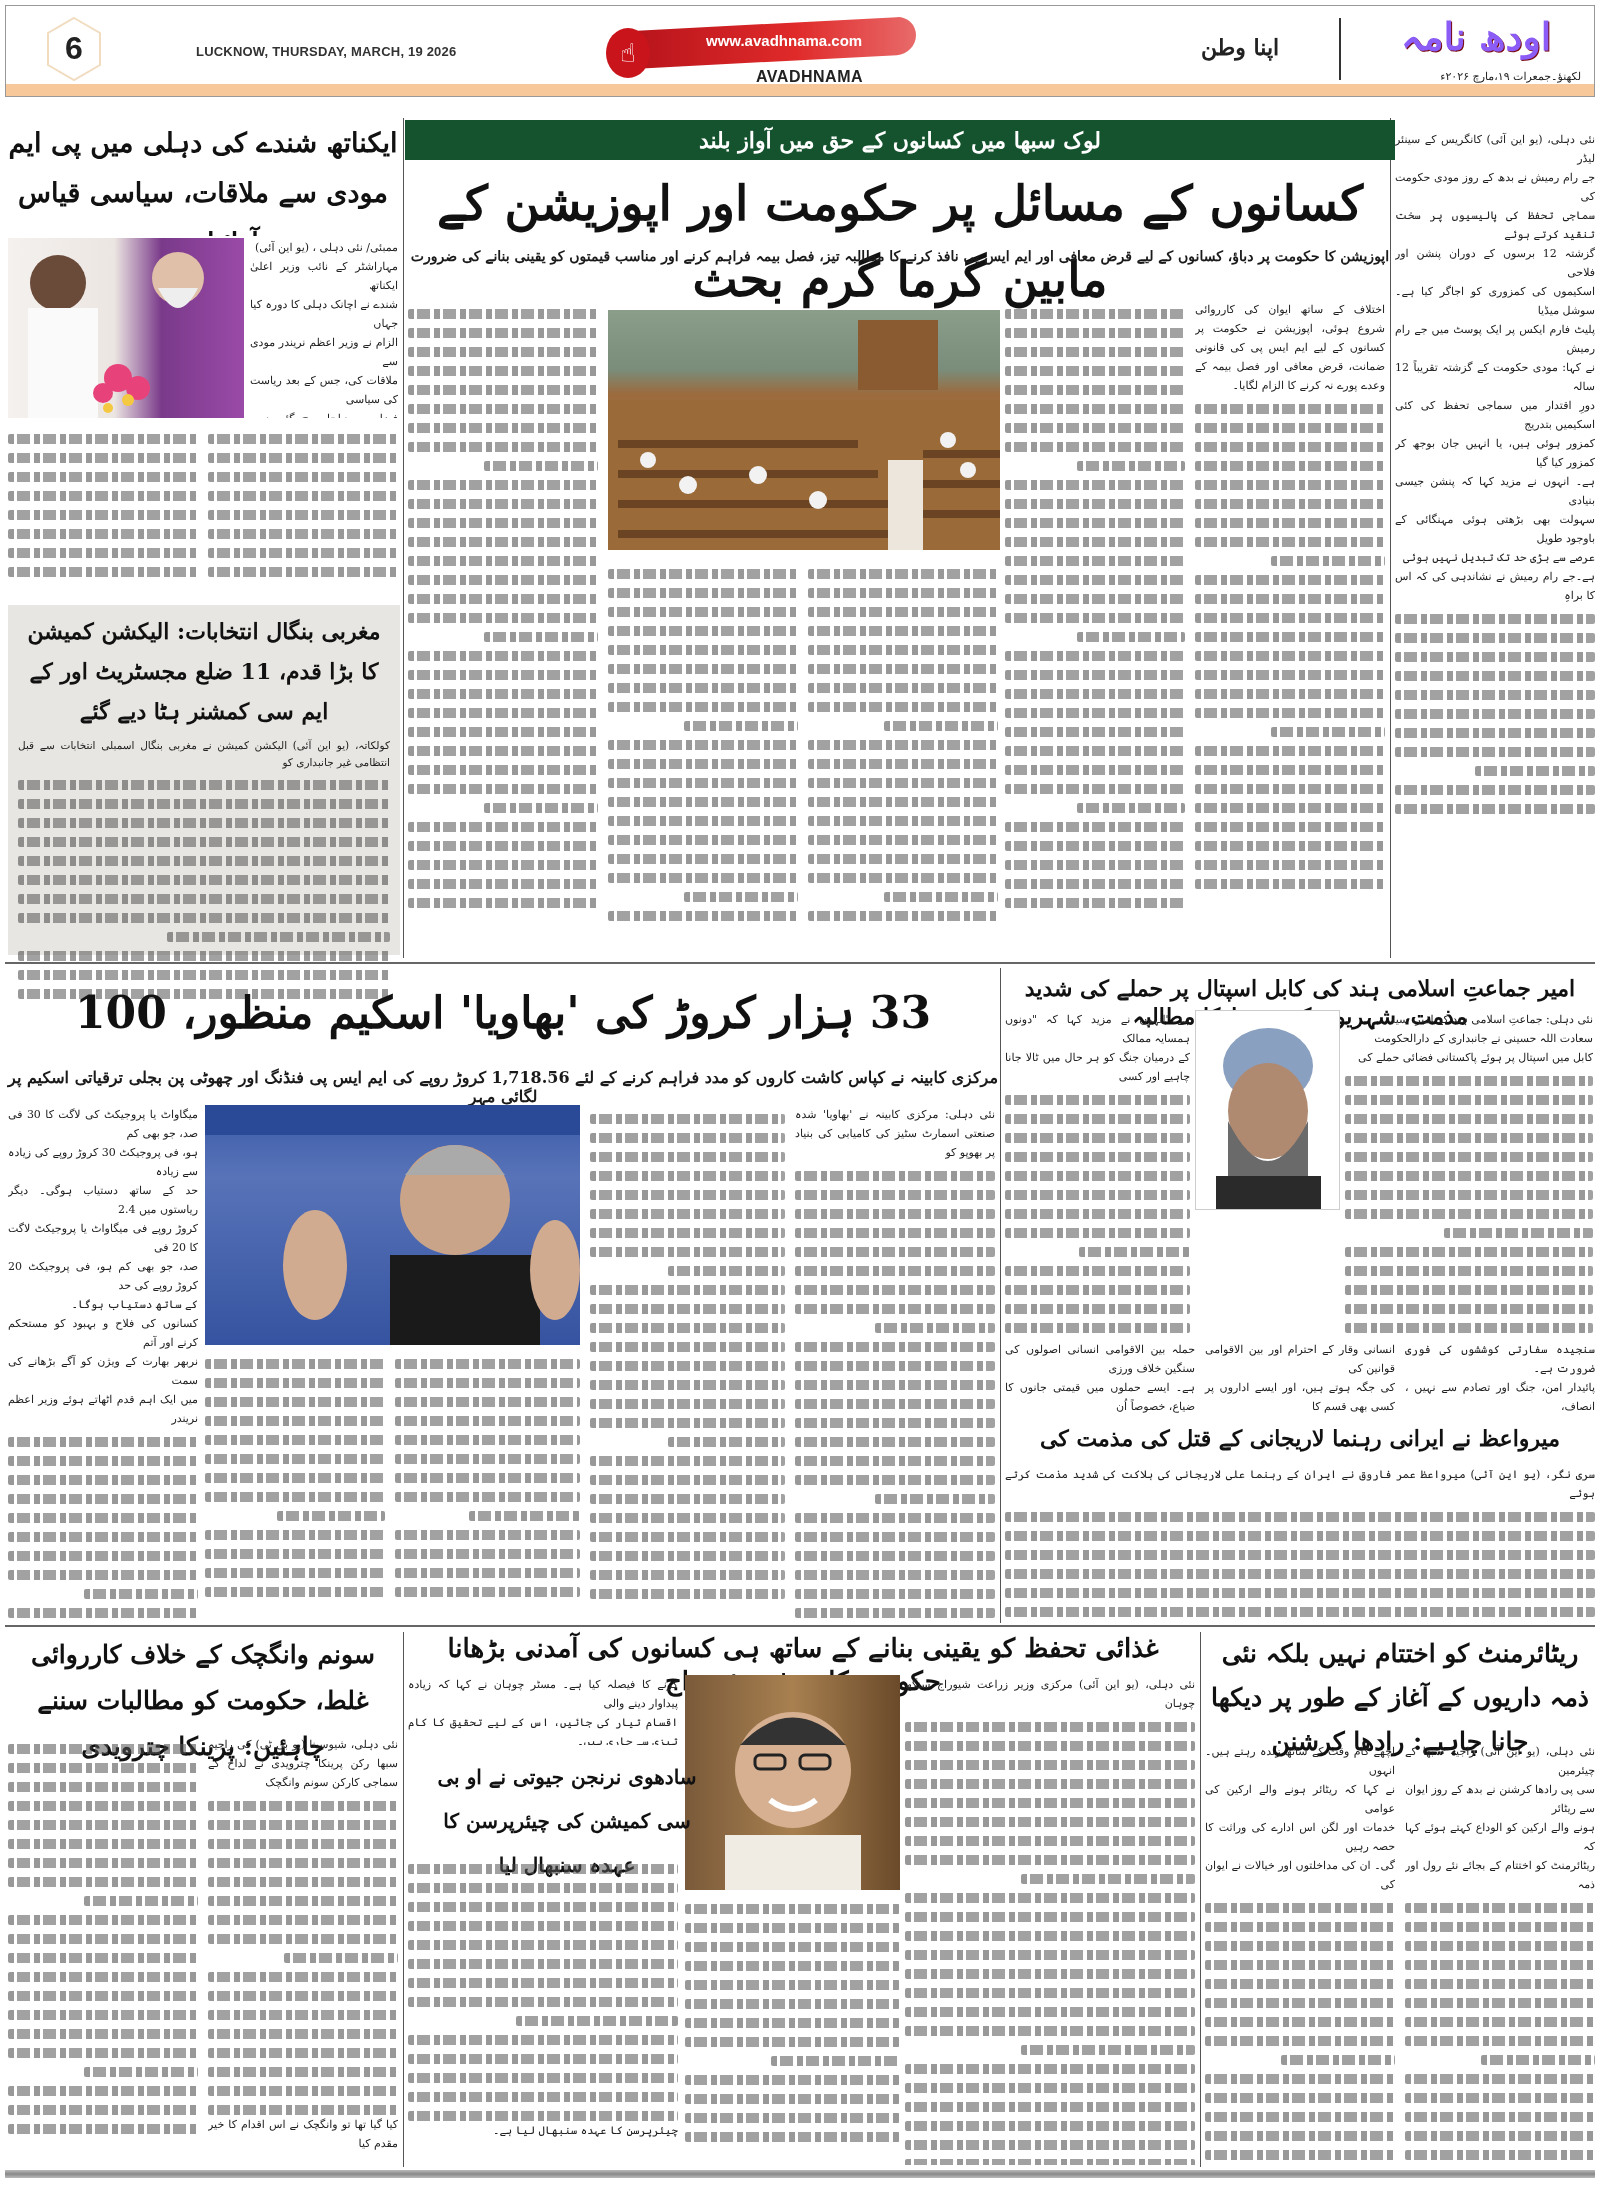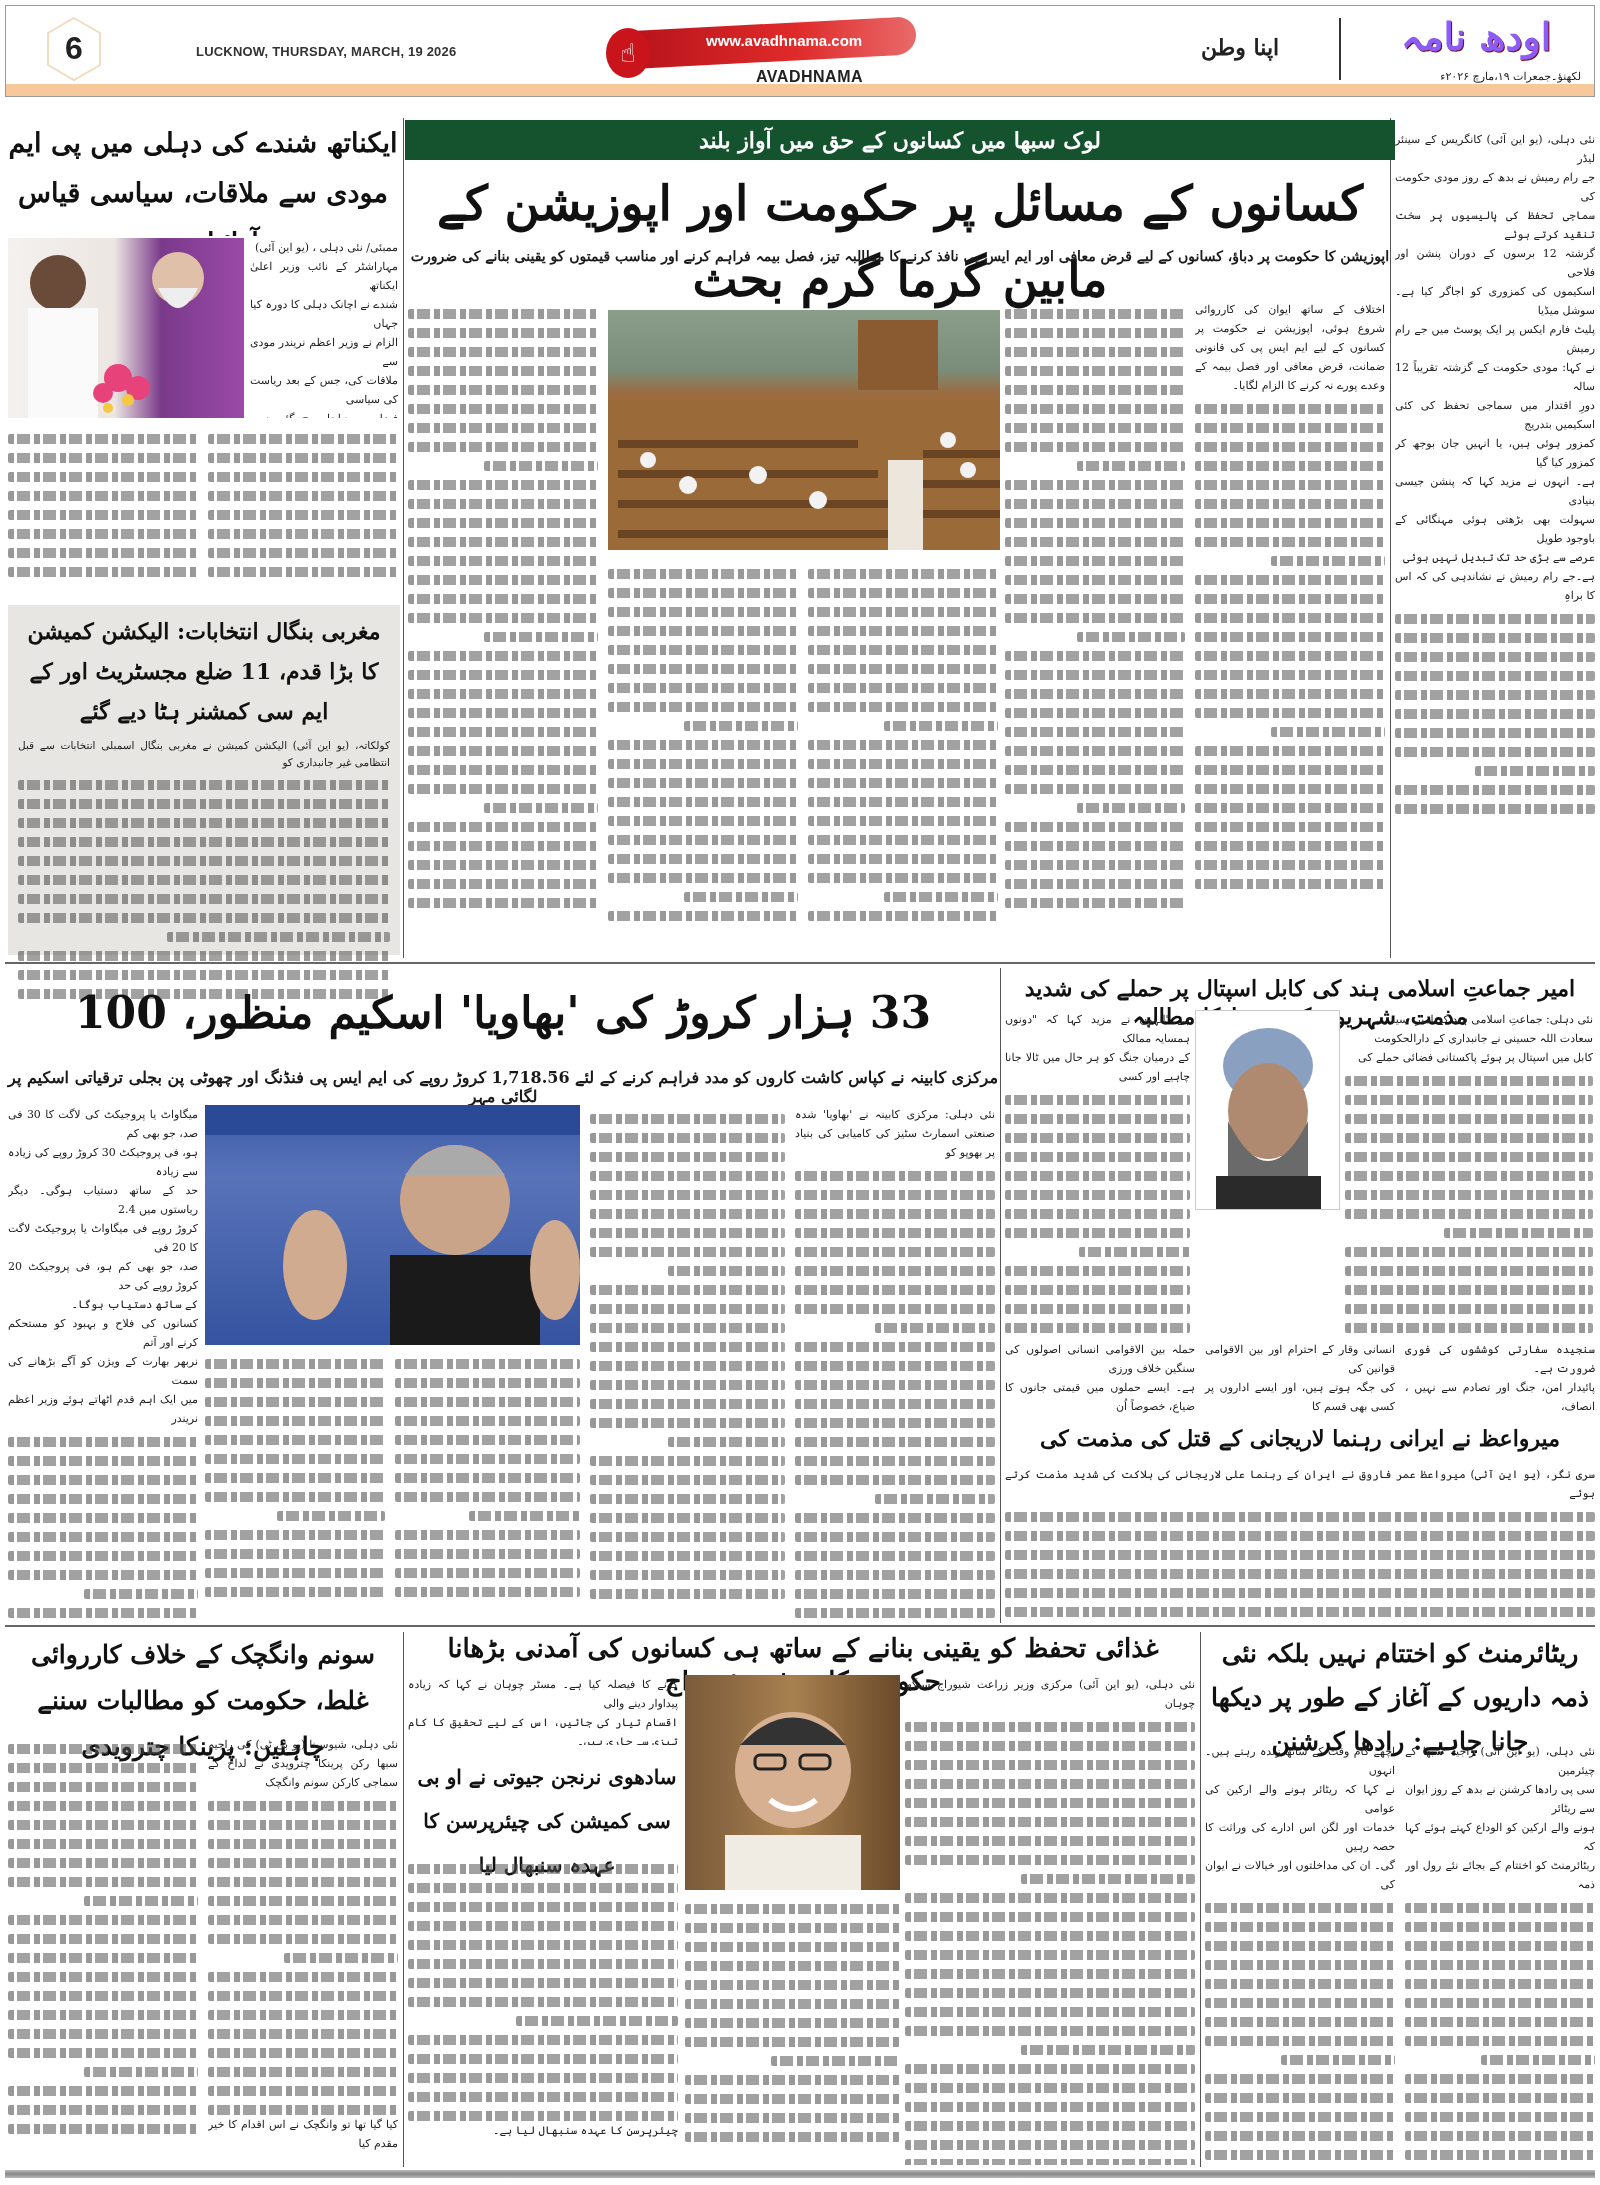--- a/index.html
+++ b/index.html
@@ -658,21 +658,21 @@
         <div class="filler-line short"></div>
         <div class="filler-line"></div>
         <div class="filler-line"></div>
         <div class="filler-line"></div>
         <div class="filler-line"></div>
         <div class="filler-line"></div>
         <div class="filler-line"></div>
       </div>
   </div>
 
-  <div class="urdu hl" style="position:absolute; left:412px; top:1755px; width:270px; font-size:20px; line-height:44px; text-align:center;">سادھوی نرنجن جیوتی نے او بی سی کمیشن کی چیئرپرسن کا عہدہ سنبھال لیا</div>
+  <div class="urdu hl" style="position:absolute; left:432px; top:1755px; width:270px; font-size:20px; line-height:44px; text-align:center;">سادھوی نرنجن جیوتی نے او بی سی کمیشن کی چیئرپرسن کا عہدہ سنبھال لیا</div>
   <div class="col urdu body-txt" style="left:408px; top:1855px; width:270px; height:310px;">
     <div class="fill">
         <div class="filler-line"></div>
         <div class="filler-line"></div>
         <div class="filler-line"></div>
         <div class="filler-line"></div>
         <div class="filler-line"></div>
         <div class="filler-line"></div>
         <div class="filler-line"></div>
         <div class="filler-line"></div>

